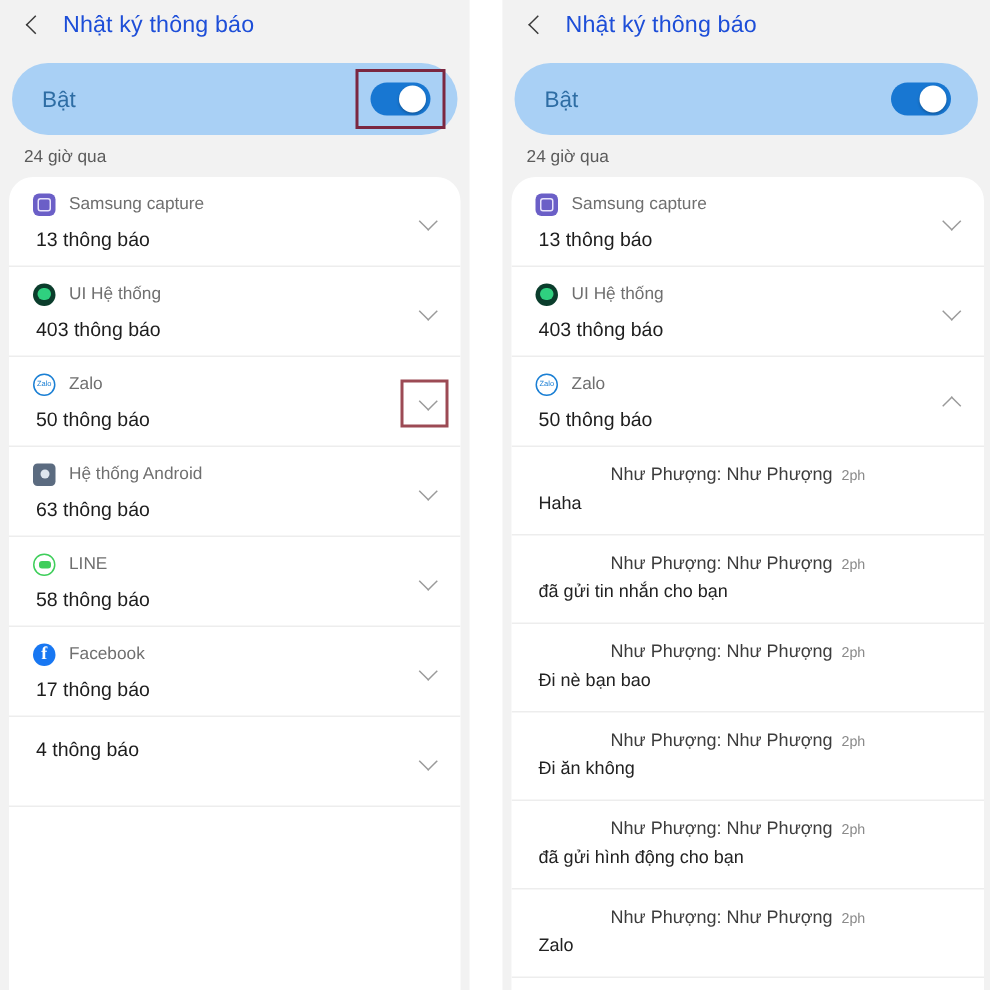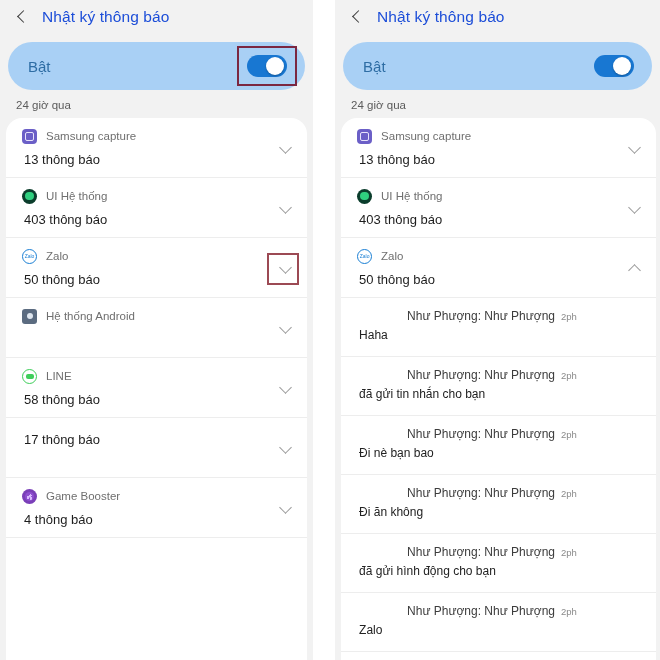--- a/index.html
+++ b/index.html
@@ -208,39 +208,40 @@
           </div>
           <div class="app-count">50 thông báo</div>
           <div class="chev"></div>
           <div class="hl-box hl-chev"></div>
         </div>
         <div class="app-row">
           <div class="app-head">
             <span class="app-icon ic-android"></span>
             <span class="app-name">Hệ thống Android</span>
           </div>
+          <div class="app-count">63 thông báo</div>
           <div class="chev"></div>
         </div>
         <div class="app-row">
           <div class="app-head">
             <span class="app-icon ic-line"></span>
             <span class="app-name">LINE</span>
           </div>
           <div class="app-count">58 thông báo</div>
           <div class="chev"></div>
         </div>
         <div class="app-row">
+          <div class="app-head">
+            <span class="app-icon ic-facebook"></span>
+            <span class="app-name">Facebook</span>
+          </div>
           <div class="app-count">17 thông báo</div>
           <div class="chev"></div>
         </div>
         <div class="app-row">
-          <div class="app-head">
-            <span class="app-icon ic-gamebooster"></span>
-            <span class="app-name">Game Booster</span>
-          </div>
           <div class="app-count">4 thông báo</div>
           <div class="chev"></div>
         </div>
       </div>
   </div>
 
   <div class="phone right">
 
     <div class="appbar">
       <div class="back-chevron"></div>

